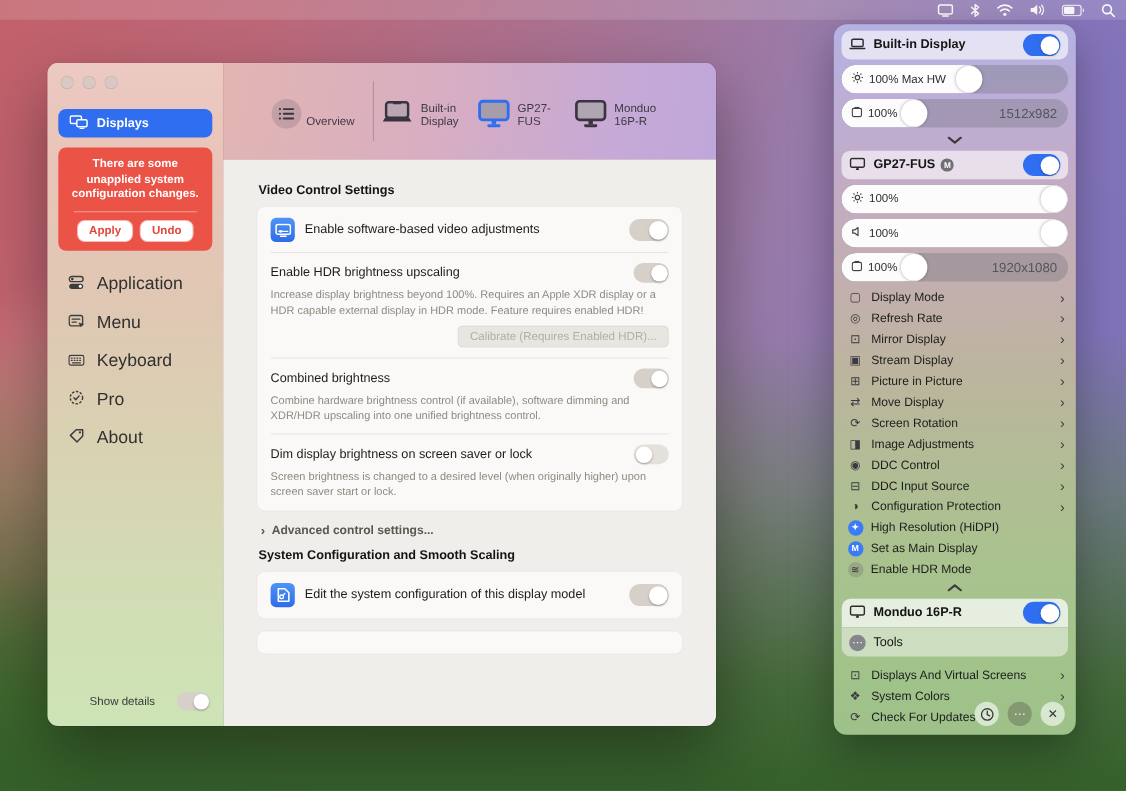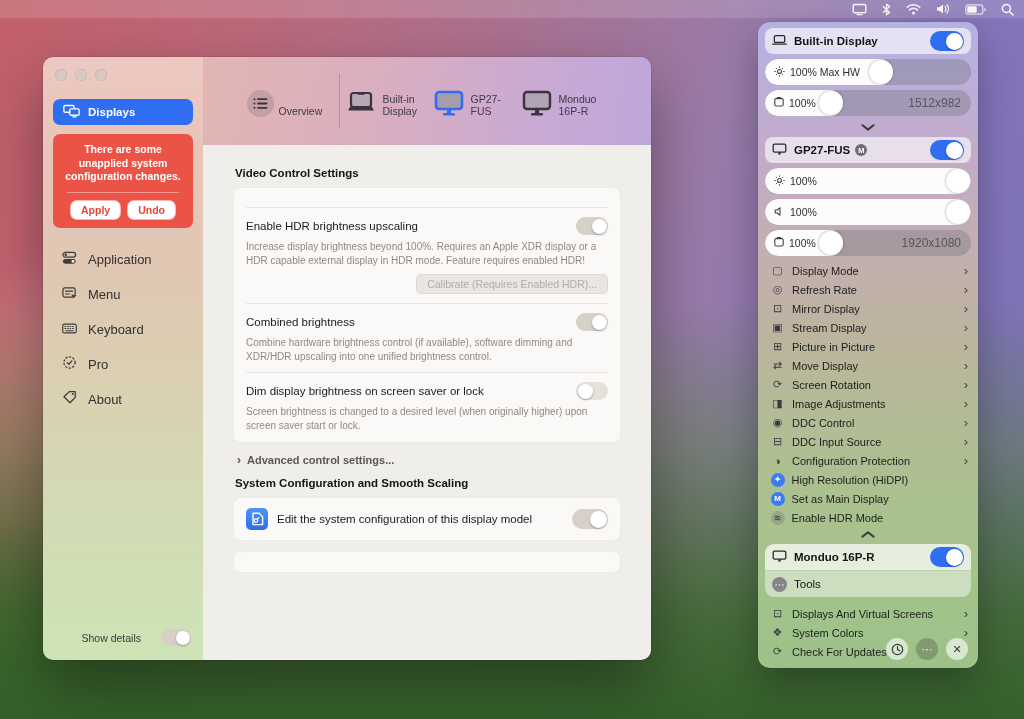--- a/index.html
+++ b/index.html
@@ -27,21 +27,21 @@
   .tl{width:12px;height:12px;border-radius:50%;background:#d9c8c4;box-shadow:inset 0 0 0 .5px rgba(0,0,0,.12);}
   .sb-displays{display:flex;align-items:center;gap:8px;background:#2f6ef0;border-radius:7px;height:26px;
     padding:0 10px;color:#fff;font-size:11.5px;font-weight:bold;}
   .warnbox{background:#ec5347;border-radius:7px;margin-top:9px;padding:9px 8px 9px;color:#fff;text-align:center;}
   .warnbox .wtext{font-size:10.5px;font-weight:bold;line-height:1.3;}
   .warn-sep{height:1px;background:rgba(255,255,255,.4);margin:8px 6px;}
   .warn-btns{display:flex;gap:8px;justify-content:center;text-decoration:underline;}
   .wbtn{background:#fff;color:#e4473a;font-weight:bold;font-size:10.5px;border:none;border-radius:6px;
     padding:3px 10px;box-shadow:0 0 0 1px rgba(255,255,255,.6);}
   .sb-items{margin-top:14px;}
-  .sb-item{display:flex;align-items:center;gap:11px;height:35px;padding-left:9px;font-size:13px;color:#303030;}
+  .sb-item{display:flex;align-items:center;gap:11px;height:35px;padding-left:9px;font-size:16px;color:#303030;}
   .sb-item svg{flex:none;}
   .showdetails{position:absolute;left:0;right:12px;bottom:14px;display:flex;align-items:center;justify-content:flex-end;gap:20px;
     font-size:10.5px;color:#3a3a3a;}
   
   .mainarea{position:absolute;left:160px;top:0;right:0;bottom:0;}
   .tabsbar{position:absolute;left:0;top:0;right:0;height:88px;
     background:linear-gradient(100deg,#e2b6b2 0%,#d9aec0 40%,#c6a9d6 80%,#bfa7da 100%);
     display:flex;align-items:center;justify-content:center;gap:0;}
   .tab{display:flex;flex-direction:row;align-items:flex-end;gap:5px;width:88px;}
   .tab .ticon{height:32px;display:flex;align-items:flex-end;justify-content:center;}
@@ -282,20 +282,34 @@
         </span>
         <span class="tlabel">Monduo 16P-R</span>
       </div>
     </div>
 
     <div class="content">
 
       <div class="sechead">Video Control Settings</div>
 
       <div class="card">
+        <div class="crow">
+          <span class="blueic">
+            <svg width="15" height="13" viewBox="0 0 15 13">
+                <rect x="1" y="1" width="13" height="9" rx="1.6" fill="none" stroke="#fff" stroke-width="1.4"></rect>
+                <path d="M3 7.4h9" stroke="#fff" stroke-width="1.2"></path>
+                <circle cx="5" cy="7.4" r="1.2" fill="#fff"></circle>
+                <path d="M4.5 11.8h6" stroke="#fff" stroke-width="1.3"></path>
+              </svg>
+          </span>
+          <span class="ctitle">Enable software-based video adjustments</span>
+          <span class="tg std gray on">
+              <span class="knob"></span>
+            </span>
+        </div>
         <div class="csep"></div>
 
         <div class="crow">
           <span class="ctitle">Enable HDR brightness upscaling</span>
           <span class="tg sm gray on">
               <span class="knob"></span>
             </span>
         </div>
         <div class="cdesc">Increase display brightness beyond 100%. Requires an Apple XDR display or a HDR capable external display in HDR mode. Feature requires enabled HDR!</div>
         <div class="btnrow">

